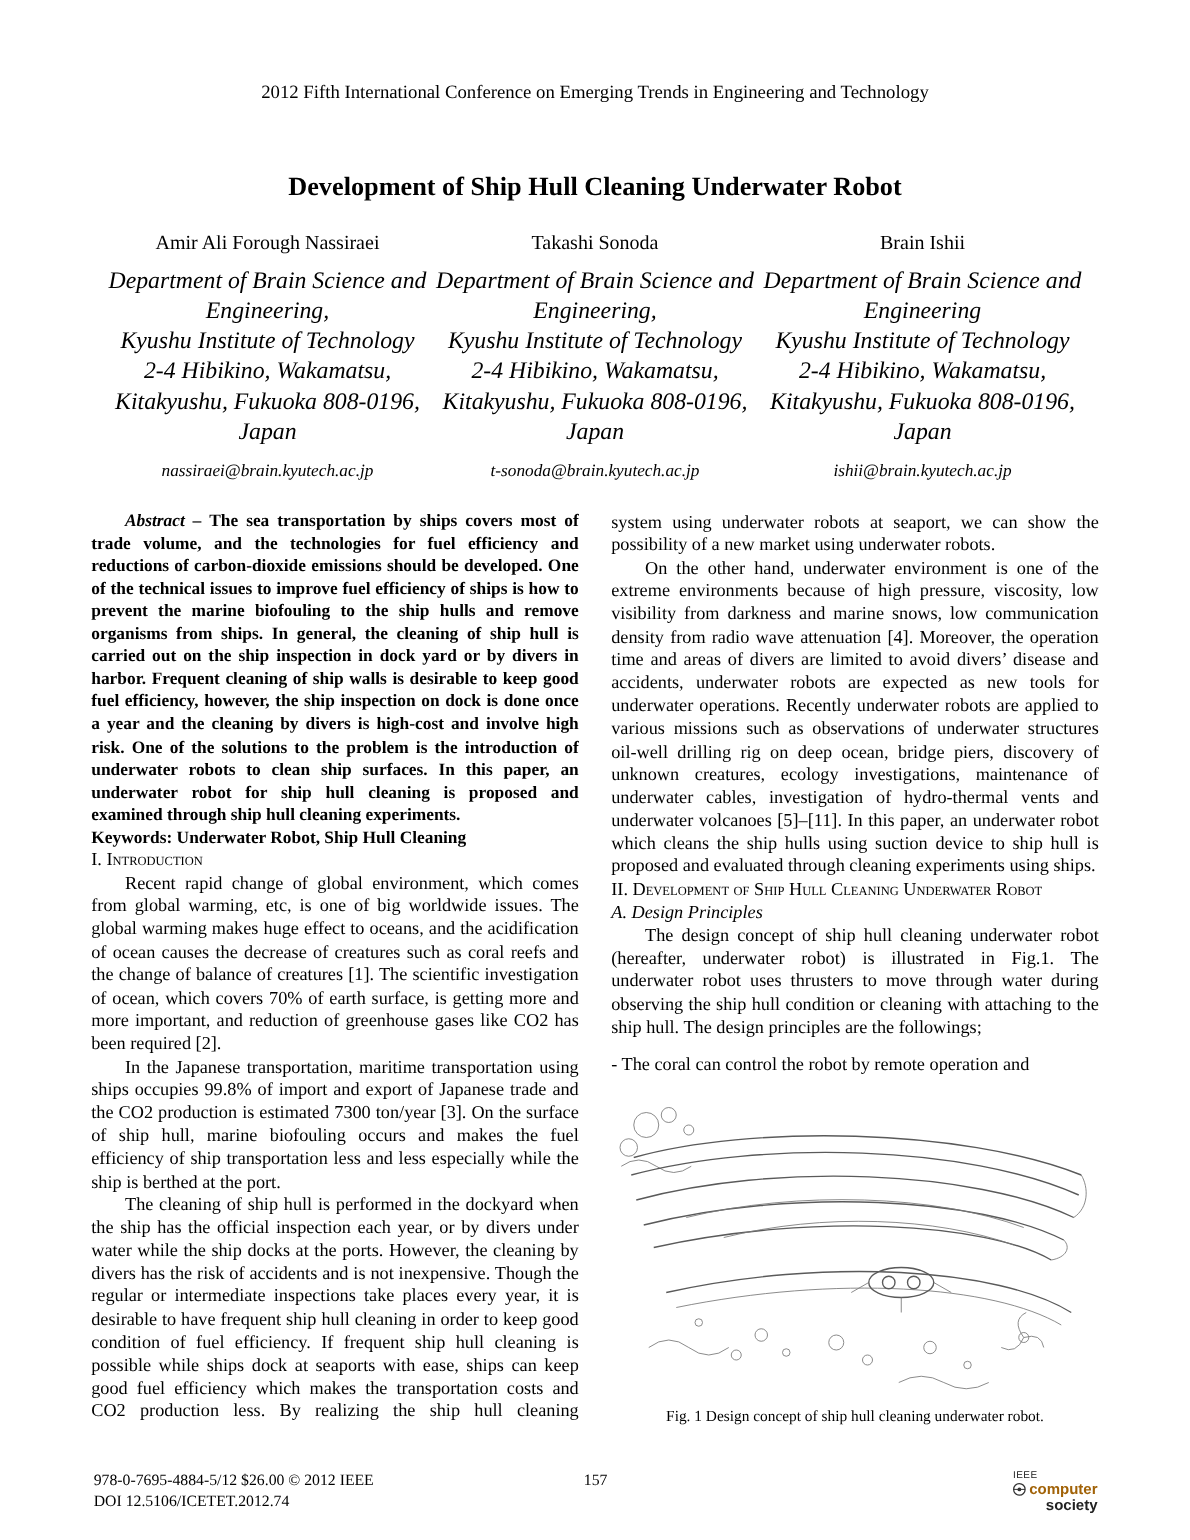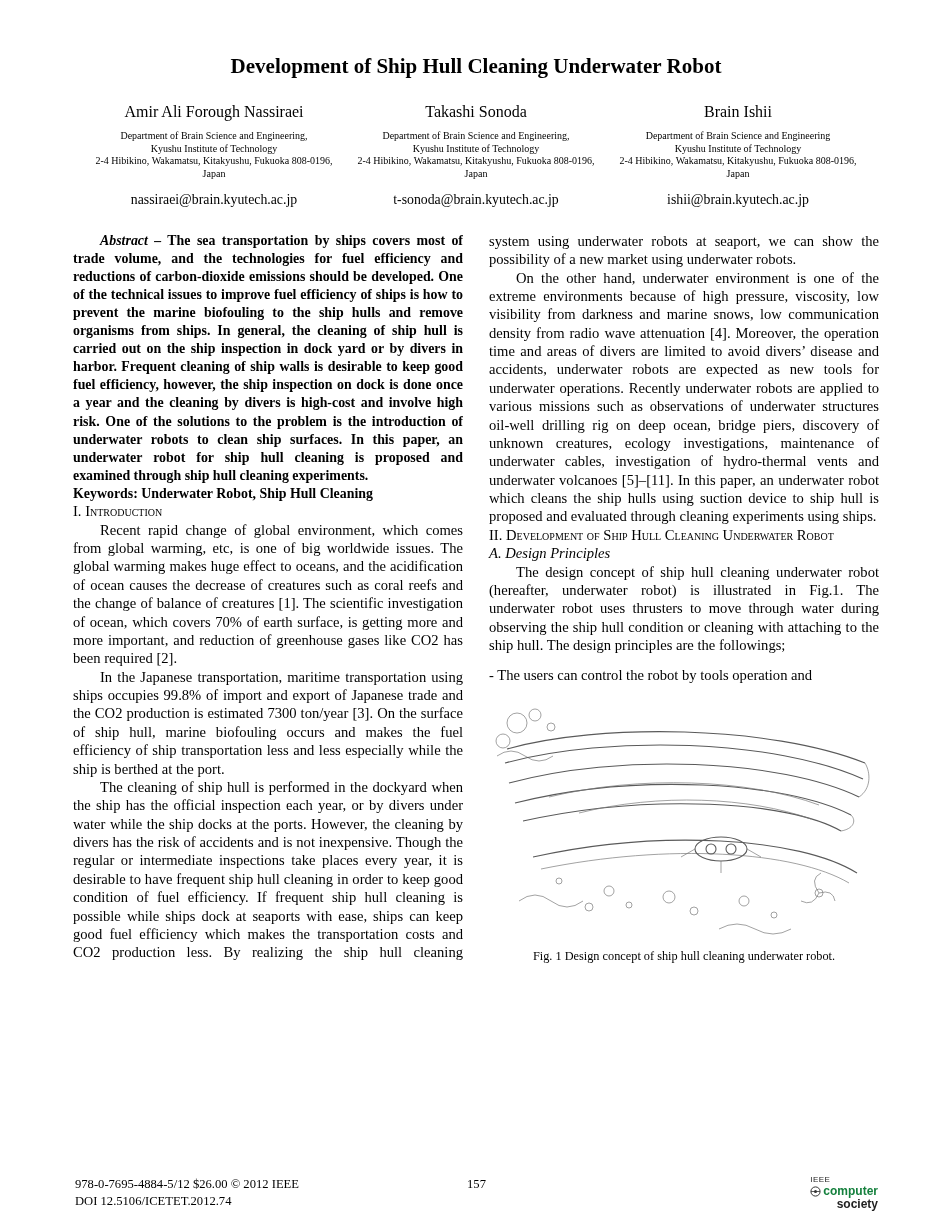--- a/index.html
+++ b/index.html
@@ -6,52 +6,53 @@
   body{
     width:952px;height:1232px;position:relative;overflow:hidden;
     font-family:"Liberation Serif",serif;color:#000;
   }
   .page{position:absolute;inset:0;}
   .conf-header{padding-top:66px;text-align:center;font-size:15px;}
   .paper-title{margin-top:54px;text-align:center;font-size:21px;font-weight:bold;}
   .authors{width:812px;margin:24px auto 0;display:flex;justify-content:center;}
   .author{width:262px;text-align:center;}
   .author-name{font-size:16px;margin-bottom:9px;}
-  .author-aff{font-size:10px;line-height:1.27;}
-  .author-email{font-size:13.8px;margin-top:11px;}
+  .author-aff{font-style:italic;font-size:19px;line-height:1.27;}
+  .author-email{font-size:13.8px;margin-top:11px;font-style:italic;}
   .body-cols{width:806px;margin:24px auto 0;display:flex;gap:26px;}
   .col{width:390px;font-size:14.6px;line-height:1.26;text-align:justify;}
   .col p{margin:0;text-indent:27px;}
   .col p.noindent{text-indent:0;}
   .col p.cont{text-align-last:justify;}
   .abstract{font-weight:bold;font-size:13.9px;line-height:1.3;text-indent:27px;}
   .abstract .abs-label{font-style:italic;}
   .keywords{font-weight:bold;font-size:13.9px;margin-top:17px;text-indent:0 !important;}
   .sec-heading{text-align:left;font-variant:small-caps;margin:16px 0 9px;text-indent:0 !important;}
   .sub-heading{font-style:italic;margin:8px 0 3px;text-indent:0 !important;text-align:left;}
   .bullet-line{margin-top:12px !important;text-indent:0 !important;text-align:left;}
   .figure{margin-top:16px;}
   .fig-image{width:388px;height:238px;display:block;}
   .fig-caption{text-align:center;font-size:12.3px;margin-top:10px;text-indent:0;}
   .footer{position:absolute;left:75px;right:74px;bottom:22px;display:flex;align-items:flex-start;font-size:12.6px;}
   .footer-left{width:330px;line-height:1.35;}
   .footer-center{flex:1;text-align:center;padding-top:1px;}
   .footer-right{width:330px;display:flex;justify-content:flex-end;}
   .cs-logo{line-height:1;font-family:"Liberation Sans",sans-serif;}
   .cs-ieee{font-size:8px;letter-spacing:.4px;color:#222;}
-  .cs-row{display:flex;align-items:center;gap:2px;font-size:12px;font-weight:bold;color:#15803d;margin-top:1px;}
+  .cs-row{display:flex;align-items:center;gap:2px;font-size:12px;font-weight:bold;color:#a16207;margin-top:1px;}
   .cs-soc{font-size:12px;font-weight:bold;text-align:right;color:#222;margin-top:1px;}
   .sketch path,.sketch circle,.sketch ellipse{stroke:#5a5a5a;fill:none;stroke-width:1.1;}
   .sketch .fine{stroke-width:0.7;stroke:#7a7a7a;}
 </style>
 </head>
 <body>
 
 <div class="page">
 
+  <div class="conf-header">2012 Fifth International Conference on Emerging Trends in Engineering and Technology</div>
 
   <h1 class="paper-title" style="font-family:'Liberation Serif',serif;">Development of Ship Hull Cleaning Underwater Robot</h1>
 
   <div class="authors">
     <div class="author">
       <div class="author-name">Amir Ali Forough Nassiraei</div>
       <div class="author-aff">
         <div>Department of Brain Science and Engineering,</div>
         <div>Kyushu Institute of Technology</div>
         <div>2-4 Hibikino, Wakamatsu, Kitakyushu, Fukuoka 808-0196, Japan</div>
@@ -88,21 +89,21 @@
       <p>In the Japanese transportation, maritime transportation using ships occupies 99.8% of import and export of Japanese trade and the CO2 production is estimated 7300 ton/year [3]. On the surface of ship hull, marine biofouling occurs and makes the fuel efficiency of ship transportation less and less especially while the ship is berthed at the port.</p>
       <p class="cont">The cleaning of ship hull is performed in the dockyard when the ship has the official inspection each year, or by divers under water while the ship docks at the ports. However, the cleaning by divers has the risk of accidents and is not inexpensive. Though the regular or intermediate inspections take places every year, it is desirable to have frequent ship hull cleaning in order to keep good condition of fuel efficiency. If frequent ship hull cleaning is possible while ships dock at seaports with ease, ships can keep good fuel efficiency which makes the transportation costs and CO2 production less. By realizing the ship hull cleaning</p>
     </div>
 
     <div class="col">
       <p class="noindent">system using underwater robots at seaport, we can show the possibility of a new market using underwater robots.</p>
       <p>On the other hand, underwater environment is one of the extreme environments because of high pressure, viscosity, low visibility from darkness and marine snows, low communication density from radio wave attenuation [4]. Moreover, the operation time and areas of divers are limited to avoid divers’ disease and accidents, underwater robots are expected as new tools for underwater operations. Recently underwater robots are applied to various missions such as observations of underwater structures oil-well drilling rig on deep ocean, bridge piers, discovery of unknown creatures, ecology investigations, maintenance of underwater cables, investigation of hydro-thermal vents and underwater volcanoes [5]–[11]. In this paper, an underwater robot which cleans the ship hulls using suction device to ship hull is proposed and evaluated through cleaning experiments using ships.</p>
       <p class="sec-heading">II. Development of Ship Hull Cleaning Underwater Robot</p>
       <p class="sub-heading">A. Design Principles</p>
       <p>The design concept of ship hull cleaning underwater robot (hereafter, underwater robot) is illustrated in Fig.1. The underwater robot uses thrusters to move through water during observing the ship hull condition or cleaning with attaching to the ship hull. The design principles are the followings;</p>
-      <p class="bullet-line">- The users can control the robot by tools operation and</p>
+      <p class="bullet-line">- The coral can control the robot by remote operation and</p>
 
       <div class="figure">
         <svg class="fig-image sketch" viewBox="0 0 388 238" xmlns="http://www.w3.org/2000/svg">
 
           <circle class="fine" cx="28" cy="22" r="10"></circle>
           <circle class="fine" cx="46" cy="14" r="6"></circle>
           <circle class="fine" cx="14" cy="40" r="7"></circle>
           <circle class="fine" cx="62" cy="26" r="4"></circle>
           <path class="fine" d="M8,55 q14,-10 28,0 q14,10 28,0"></path>
 

